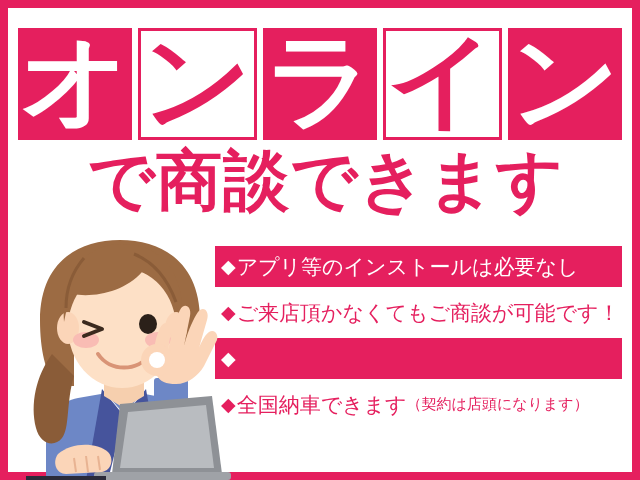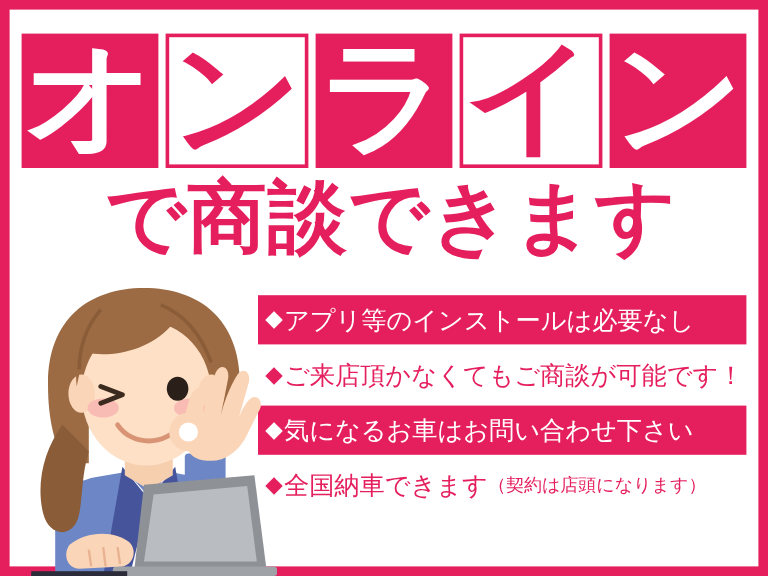--- a/index.html
+++ b/index.html
@@ -147,21 +147,20 @@
         <span class="label">アプリ等のインストールは必要なし</span>
       </div>
       <div class="bullet-gap"></div>
       <div class="bullet plain">
         <span class="mark">◆</span>
         <span class="label">ご来店頂かなくてもご商談が可能です！</span>
       </div>
       <div class="bullet-gap"></div>
       <div class="bullet band">
         <span class="mark">◆</span>
-        <span class="label">気になるお車はお問い合わせ下さい</span>
       </div>
       <div class="bullet-gap"></div>
       <div class="bullet plain">
         <span class="mark">◆</span>
         <span class="label">全国納車できます</span>
         <span class="note">（契約は店頭になります）</span>
       </div>
     </div>
 
     <div id="illustration">

